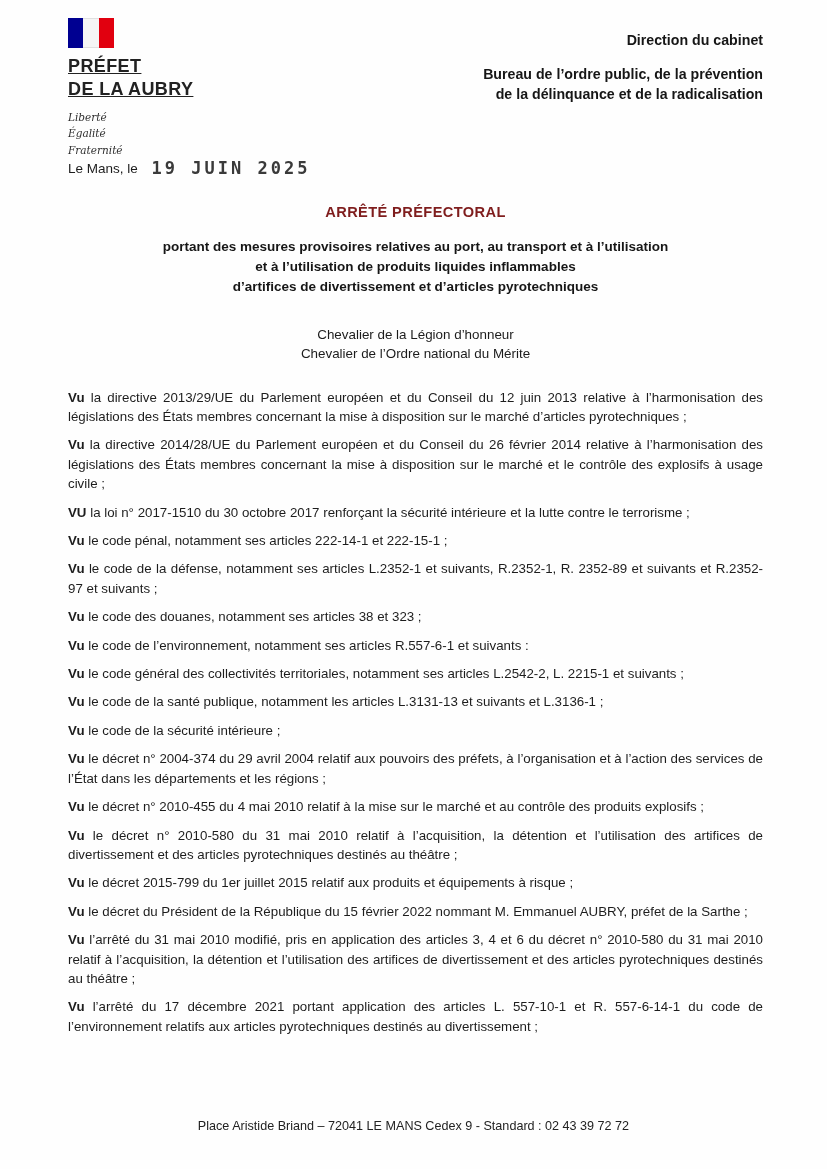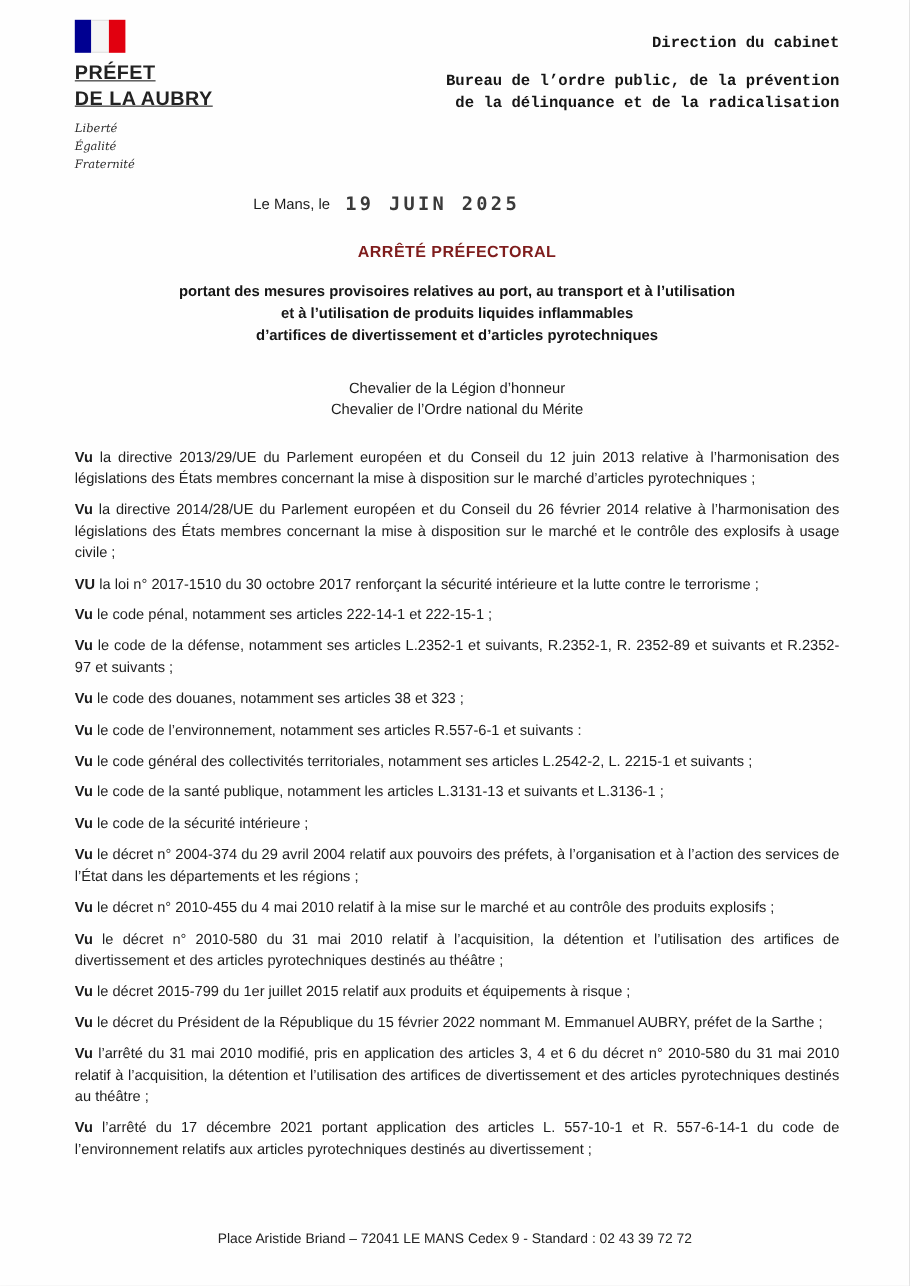--- a/index.html
+++ b/index.html
@@ -9,23 +9,23 @@
     margin:0 auto; color:#1c1c1c; padding:18px 64px 0 68px; overflow:hidden;
     box-shadow:0 0 6px rgba(0,0,0,.25);
   }
   .top { display:flex; justify-content:space-between; align-items:flex-start; }
   .logo-block { width:220px; }
   .flag { display:flex; width:46px; height:30px; margin-bottom:7px; }
   .flag span { flex:1; display:block; }
   .flag .w { border-top:1px solid #e0e0e0; border-bottom:1px solid #e0e0e0; }
   .prefet-line { font-weight:bold; font-size:18px; letter-spacing:.4px; color:#222; line-height:1.25;text-decoration:underline; }
   .motto { margin-top:9px; font-family:"DejaVu Serif", serif; font-style:italic; font-size:10.5px; line-height:1.55; color:#2e2e2e; }
-  .service-block { text-align:right; font-weight:bold; font-size:14.2px; color:#161616; padding-top:12px; line-height:1.45;font-family:Liberation Mono, monospace; }
+  .service-block { text-align:right; font-weight:bold; font-size:14.2px; color:#161616; padding-top:12px; line-height:1.45; }
   .service-first { margin-bottom:13px; }
-  .date-line { text-align:center; margin-top:18px; padding-right:128px; font-size:13.5px; color:#1c1c1c; }
+  .date-line { text-align:left; padding-right:128px; font-size:13.5px; color:#1c1c1c; }
   .stamp { font-family:"DejaVu Sans Mono", monospace; font-size:17px; font-weight:bold; letter-spacing:3px; color:#3a3a3a; margin-left:10px; vertical-align:-1px; }
   .title-block { text-align:center; margin-top:26px; }
   .main-title { font-weight:bold; font-size:14.6px; letter-spacing:.4px; color:#7f1d1d; }
   .subtitle { margin-top:17px; font-weight:bold; font-size:13.5px; line-height:1.5; color:#161616; }
   .authority { margin-top:27px; font-size:13.4px; line-height:1.42; color:#1c1c1c; }
   .authority .bold { font-weight:bold; }
   .body-block { margin-top:25px; }
   .vu-para { font-size:13.3px; line-height:1.46; text-align:justify; margin-bottom:9px; color:#1d1d1d; }
   .vu-para strong { font-weight:bold; }
   .footer { position:absolute; left:0; right:0; bottom:32px; text-align:center; font-size:12.6px; line-height:1.55; color:#222; }

